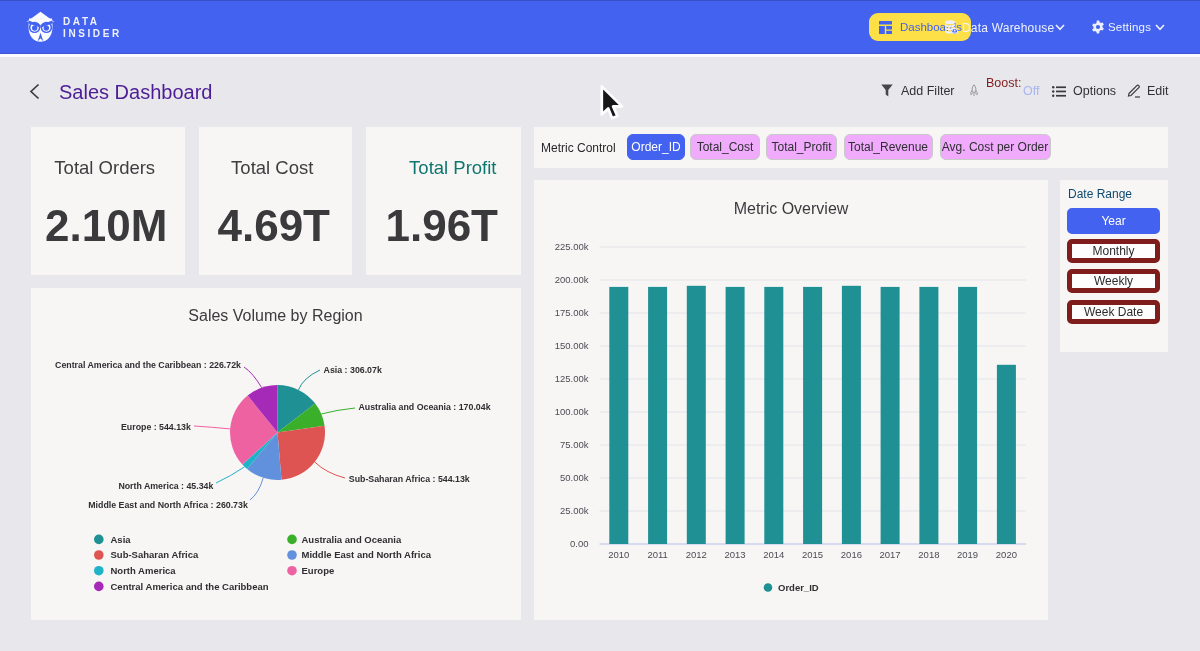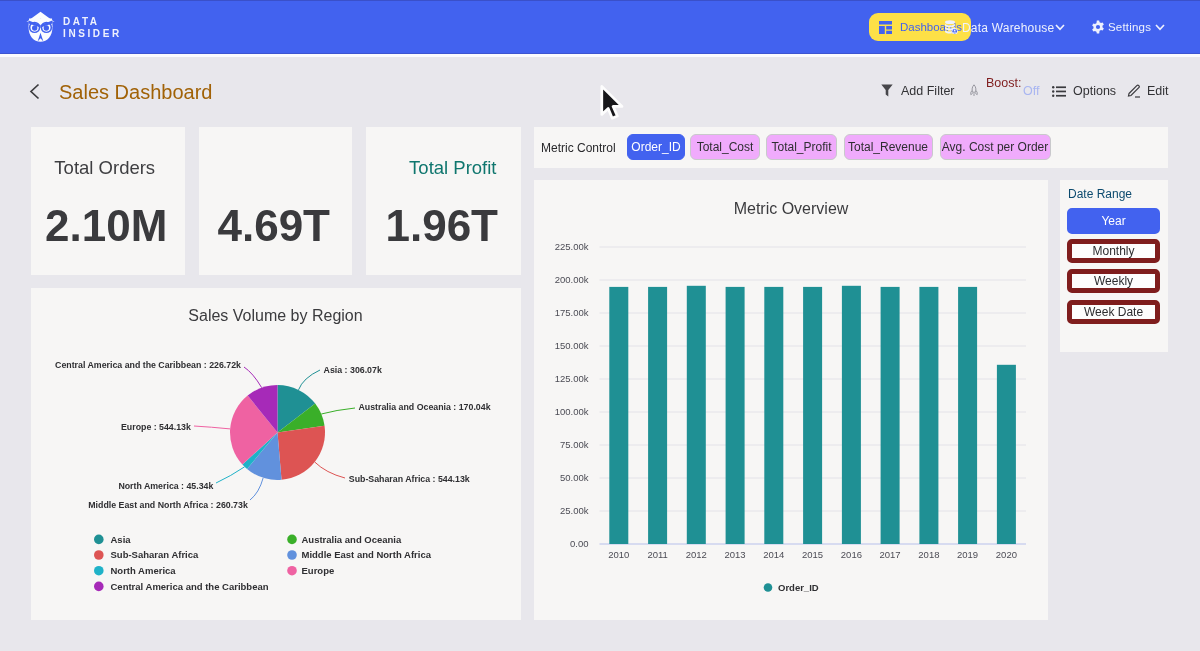--- a/index.html
+++ b/index.html
@@ -62,21 +62,21 @@
       <circle cx="7" cy="7" r="2.1" fill="#4262ef"></circle>
     </svg>
 <div class="abs navtxt" style="left:1108px;top:21px;font-size:11.5px">Settings</div>
 <svg class="abs" style="left:1155px;top:24px" width="10" height="7" viewBox="0 0 10 7">
       <path d="M1 1 L5 5.4 L9 1" stroke="#eef1fd" stroke-width="1.6" fill="none"></path>
     </svg>
 
 <svg class="abs" style="left:29px;top:83px" width="11" height="17" viewBox="0 0 11 17">
       <path d="M9.5 1.5 L2 8.5 L9.5 15.5" stroke="#3c3c3f" stroke-width="1.7" fill="none"></path>
     </svg>
-<div class="abs" style="left:59px;top:81px;font-size:20px;color:#a16207">Sales Dashboard</div>
+<div class="abs" style="left:59px;top:81px;font-size:20px;color:#4c1d95">Sales Dashboard</div>
 <svg class="abs" style="left:881px;top:84px" width="12" height="13" viewBox="0 0 12 13">
       <path fill="#47474b" d="M0.3 0.5 H11.7 L7.3 6 V12.4 L4.7 10.5 V6 Z"></path>
     </svg>
 <div class="abs" style="left:901px;top:84px;font-size:12.5px;font-weight:500;color:#323235">Add Filter</div>
 <svg class="abs" style="left:968px;top:84px" width="12" height="13" viewBox="0 0 12 13">
       <g stroke="#97979f" stroke-width="1" fill="none">
         <path d="M6 0.8 C7.8 2.5 8.3 5.5 7.6 8.2 H4.4 C3.7 5.5 4.2 2.5 6 0.8 Z"></path>
         <path d="M4.4 6.5 C3 7.2 2.4 9 2.8 10.6 L4.6 9.4"></path>
         <path d="M7.6 6.5 C9 7.2 9.6 9 9.2 10.6 L7.4 9.4"></path>
         <path d="M6 9.2 L6 12"></path>
@@ -100,20 +100,21 @@
         <path d="M2 9.5 L9.8 1.7 A1.4 1.4 0 0 1 11.8 3.7 L4 11.5 L1.5 12 Z"></path>
         <path d="M8 13 H13"></path>
       </g>
     </svg>
 <div class="abs" style="left:1147px;top:84px;font-size:12.5px;font-weight:500;color:#323235">Edit</div>
 
 <div class="card" style="left:31px;top:127px;width:153.5px;height:147.5px"></div>
 <div class="card" style="left:198.5px;top:127px;width:153.5px;height:147.5px"></div>
 <div class="card" style="left:366px;top:127px;width:154.5px;height:147.5px"></div>
 <div class="abs" style="left:28px;top:157px;width:153.5px;text-align:center;font-size:18.5px;color:#3e3e41">Total Orders</div>
+<div class="abs" style="left:195.5px;top:157px;width:153.5px;text-align:center;font-size:18.5px;color:#3e3e41">Total Cost</div>
 <div class="abs" style="left:342px;top:157px;width:154.5px;text-align:right;font-size:18.5px;color:#0f766e">Total Profit</div>
 <div class="abs" style="left:29.5px;top:201px;width:153.5px;text-align:center;font-size:44px;font-weight:700;color:#3a3a3d">2.10M</div>
 <div class="abs" style="left:197px;top:201px;width:153.5px;text-align:center;font-size:44px;font-weight:700;color:#3a3a3d">4.69T</div>
 <div class="abs" style="left:364.5px;top:201px;width:154.5px;text-align:center;font-size:44px;font-weight:700;color:#3a3a3d">1.96T</div>
 
 <div class="card" style="left:534px;top:127px;width:633.5px;height:40.5px"></div>
 <div class="abs" style="left:541px;top:141px;font-size:12px;color:#28282b">Metric Control</div>
 <div class="chip sel" style="left:627px;width:58px">Order_ID</div>
 <div class="chip" style="left:690px;width:70px">Total_Cost</div>
 <div class="chip" style="left:766px;width:71px">Total_Profit</div>

